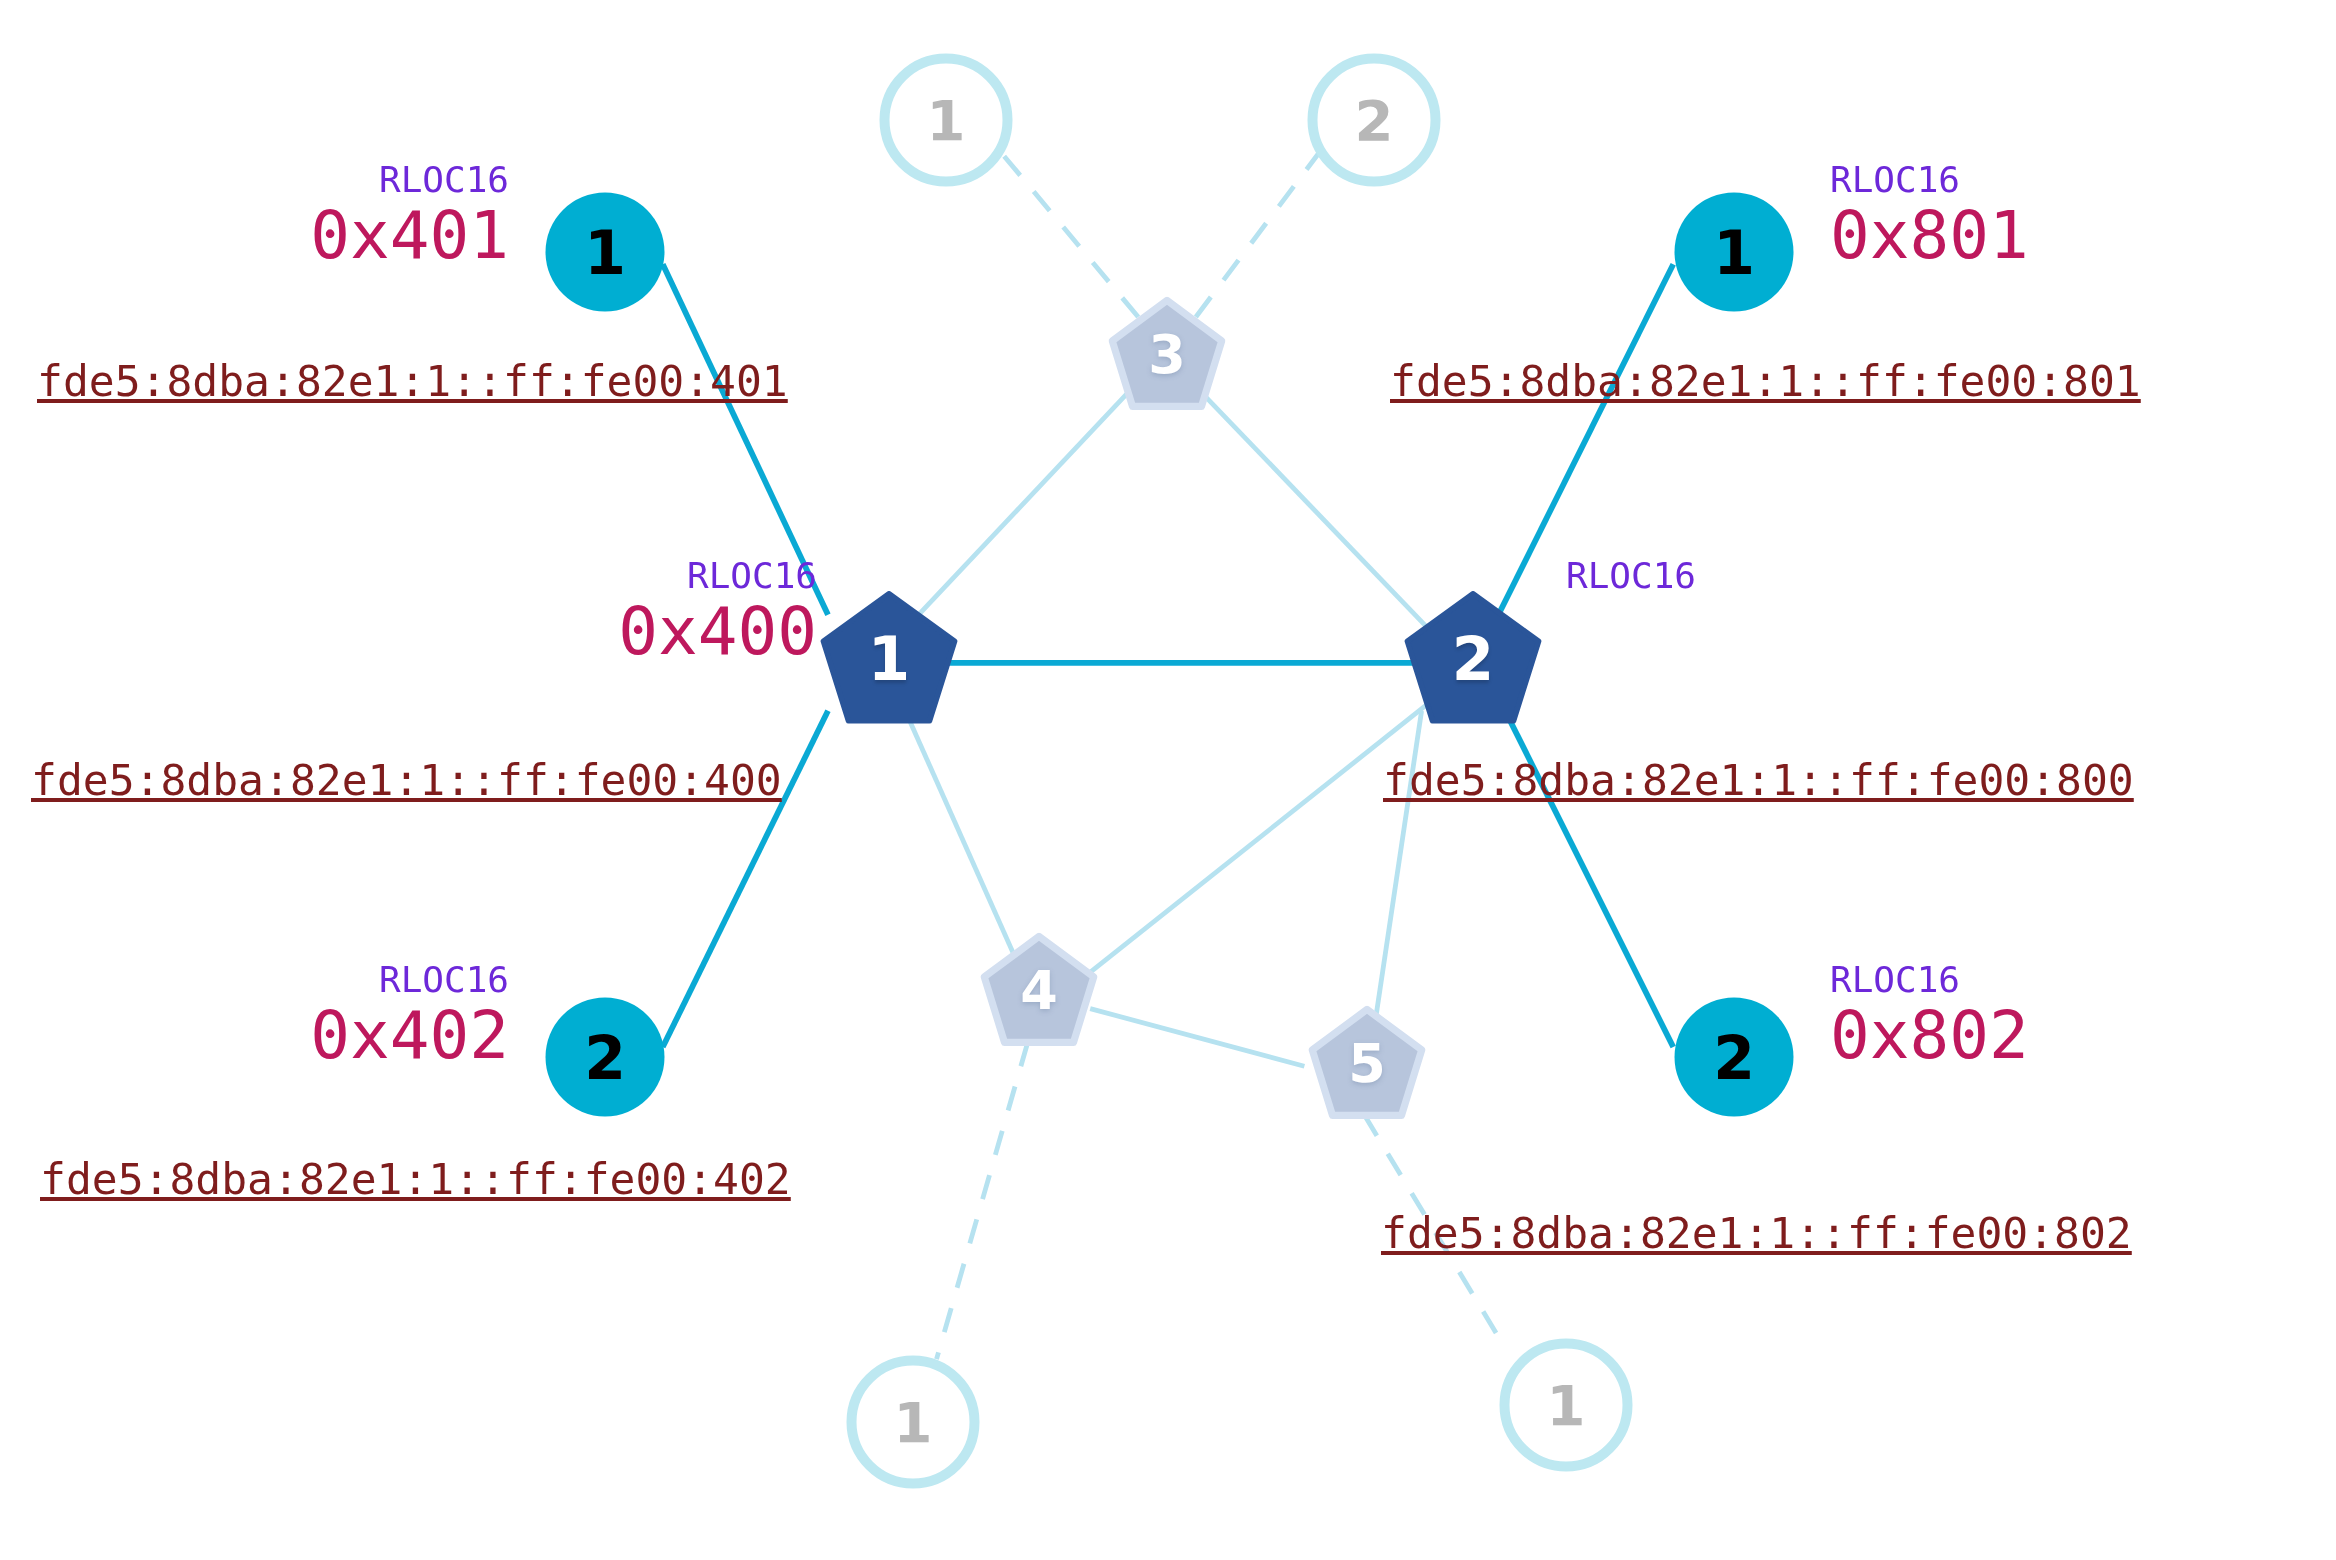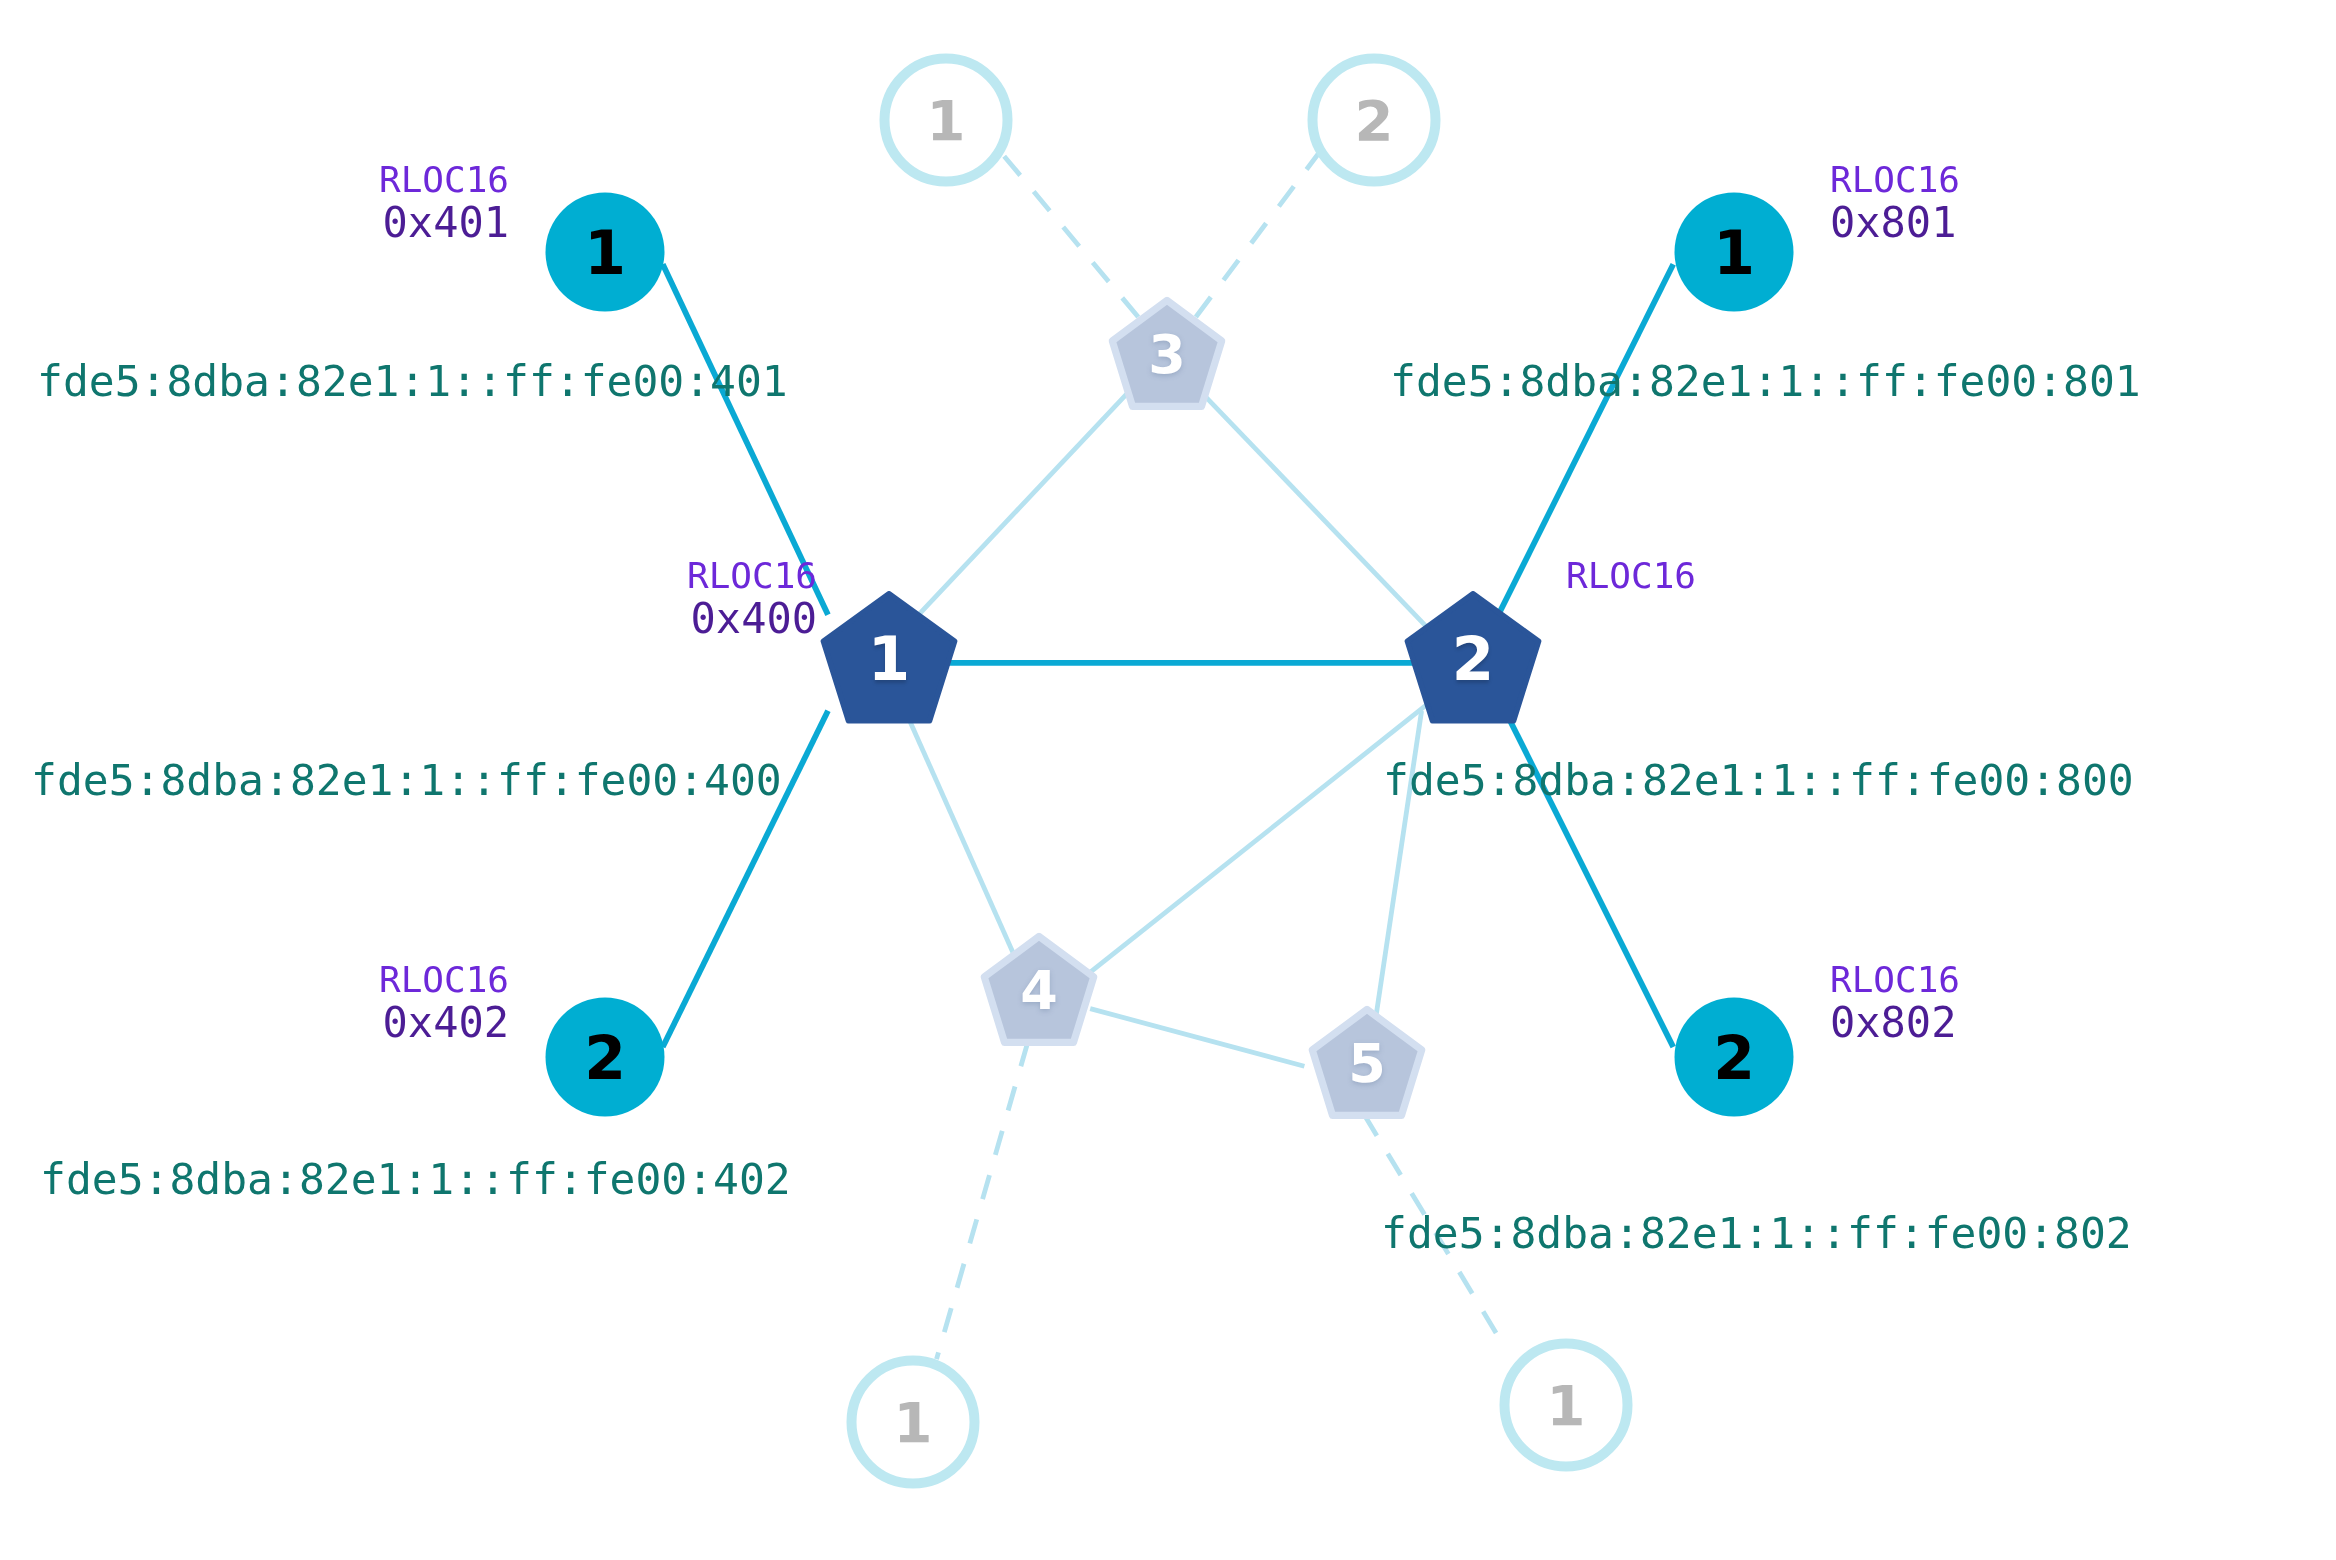--- a/index.html
+++ b/index.html
@@ -26,24 +26,24 @@
   .penta .num{position:relative;z-index:2;font-family:"DejaVu Sans",sans-serif;
     font-weight:bold;line-height:1;}
   .penta-router{width:140px;height:134px;}
   .penta-router .num{color:#ffffff;font-size:61px;text-shadow:0 2.9px 3.8px rgba(0,0,0,.18);}
   .penta-gray{width:119px;height:115px;}
   .penta-gray .num{color:#ffffff;font-size:54px;text-shadow:0 2.9px 4.8px rgba(120,140,170,.45);}
 
   
   .lbl{position:absolute;color:#3d3d3d;white-space:nowrap;}
   .lbl .rloc-cap{font-size:36px;letter-spacing:0px;line-height:1.05;color:#6d28d9;}
-  .lbl .rloc-val{font-size:42px;line-height:1.12;color:#4c1d95;}
+  .lbl .rloc-val{font-size:66px;line-height:1.12;color:#be185d;}
   .lbl.r-align{text-align:right;}
   .lbl.l-align{text-align:left;}
-  .addr{position:absolute;font-size:43px;color:#0f766e;white-space:nowrap;line-height:1;}
+  .addr{position:absolute;font-size:43px;color:#7f1d1d;white-space:nowrap;line-height:1;text-decoration:underline;}
 </style>
 </head>
 <body>
 
 <div id="stage">
 
   <svg id="wires" viewBox="0 0 2432 1624" xmlns="http://www.w3.org/2000/svg">
 
     <g stroke="#b6e2f0" stroke-width="5" fill="none">
       <line x1="930" y1="668" x2="1190" y2="392"></line>

